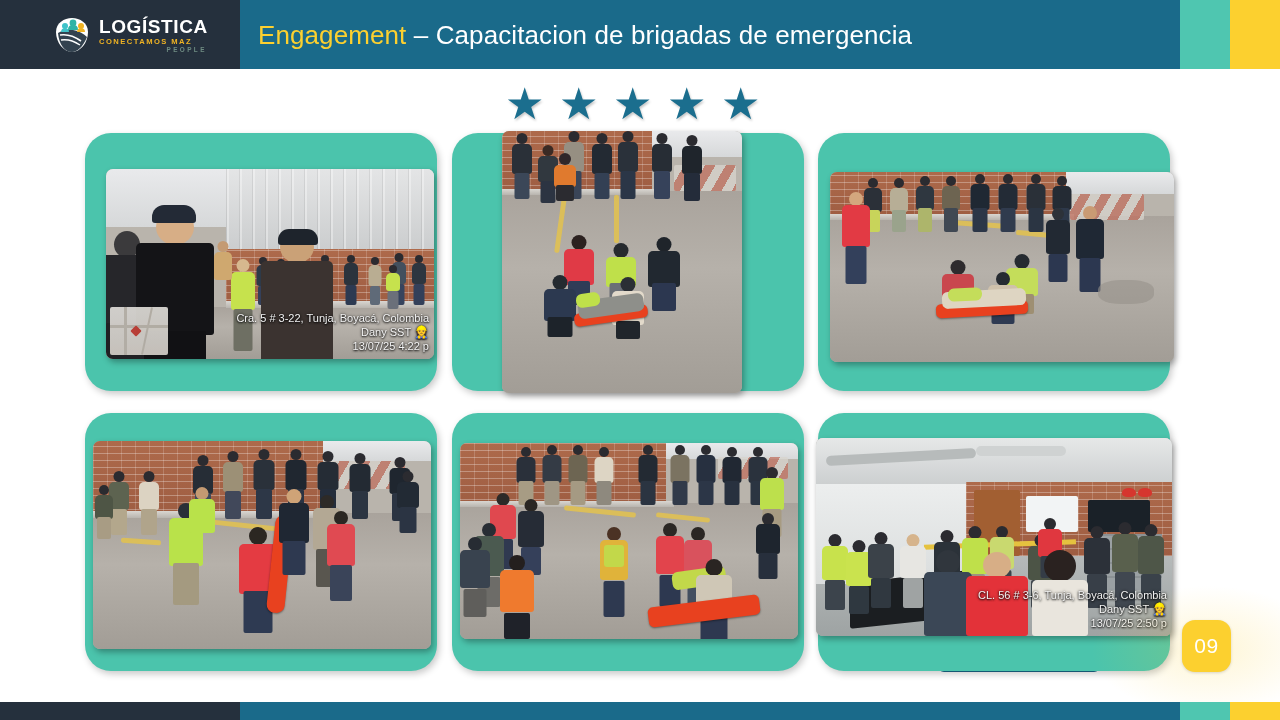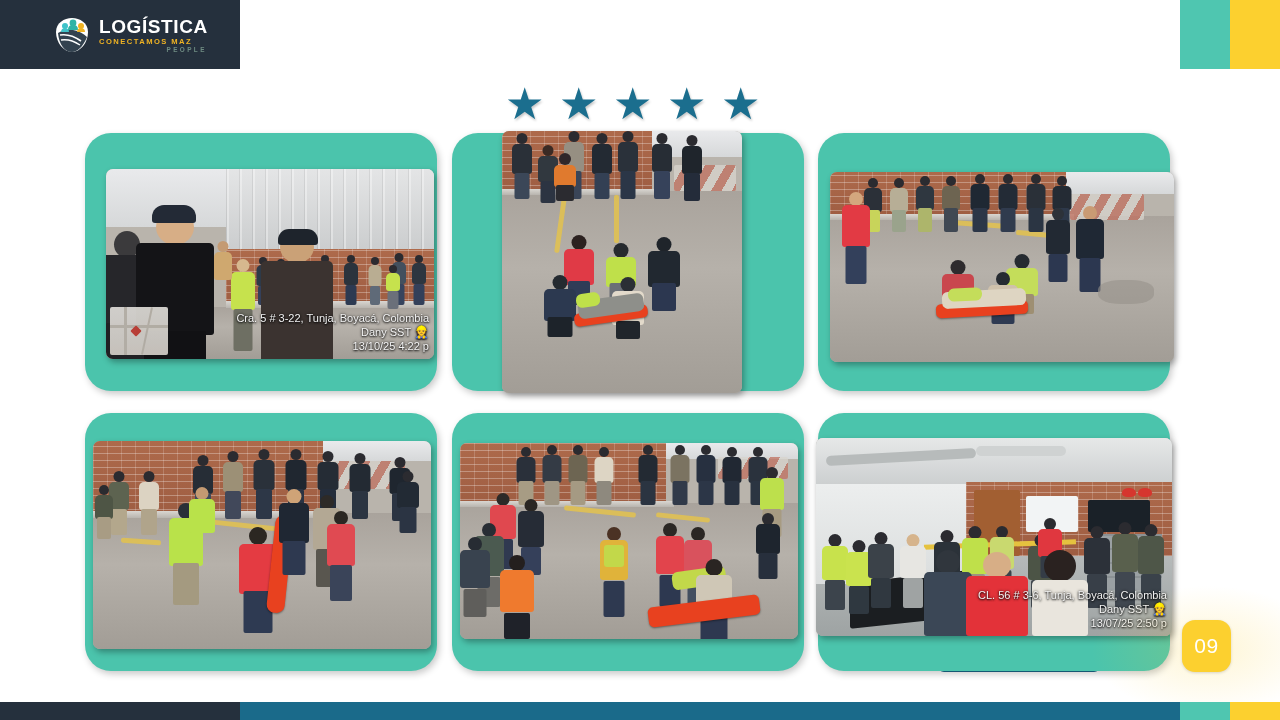--- a/index.html
+++ b/index.html
@@ -298,20 +298,25 @@
           </svg>
         </div>
         <div class="logo-text">
           <div class="logo-main">LOGÍSTICA</div>
           <div class="logo-sub">CONECTAMOS MAZ</div>
           <div class="logo-sub2">PEOPLE</div>
         </div>
       </div>
     </div>
 
+    <div class="hdr-title-panel">
+      <div class="title-text">
+        <span class="title-accent">Engagement</span><span class="title-rest"> – Capacitacion de brigadas de emergencia</span>
+      </div>
+    </div>
 
     <div class="hdr-block-teal"></div>
     <div class="hdr-block-yellow"></div>
   </div>
 
   <div id="stars">
     <div class="star">★</div>
     <div class="star">★</div>
     <div class="star">★</div>
     <div class="star">★</div>
@@ -407,21 +412,21 @@
         <div class="minimap">
           <div class="mroad" style="left:0;top:18px;width:58px;height:3px;"></div>
           <div class="mroad" style="left:14px;top:0;width:3px;height:48px;"></div>
           <div class="mroad" style="left:36px;top:0;width:2px;height:48px;transform:rotate(12deg);"></div>
           <div class="mpin"></div>
         </div>
       </div>
       <div class="stamp" style="bottom:6px;">
         <div class="l1">Cra. 5 # 3-22, Tunja, Boyacá, Colombia</div>
         <div class="l2"><span>Dany SST</span> <span class="stamp-badge">👷</span></div>
-        <div class="l3">13/10/25 4:22 p</div>
+        <div class="l3">13/07/25 4:22 p</div>
       </div>
     </div>
   </div>
 
   <div class="tile" style="left:452px; top:133px; width:352px; height:258px;">
     <div class="photo" style="left:50px; top:-2px; width:240px; height:262px;">
       <div class="scene">
         <div class="brickwall" style="left:0; top:0; width:150px; height:62px;"></div>
         <div class="skyband" style="left:150px; top:0; width:90px; height:26px;"></div>
         <div class="asphalt" style="top:60px;"></div>

